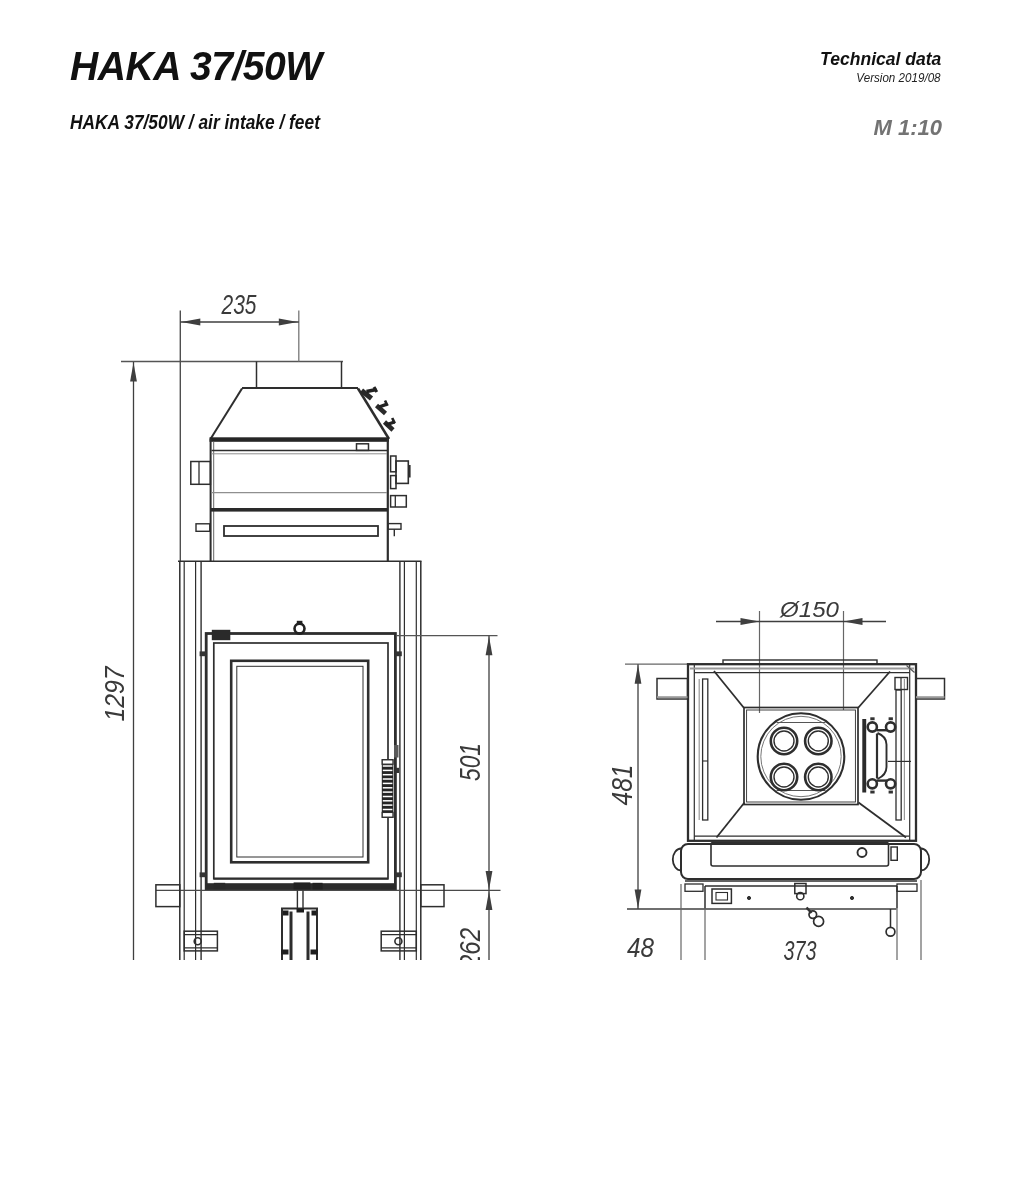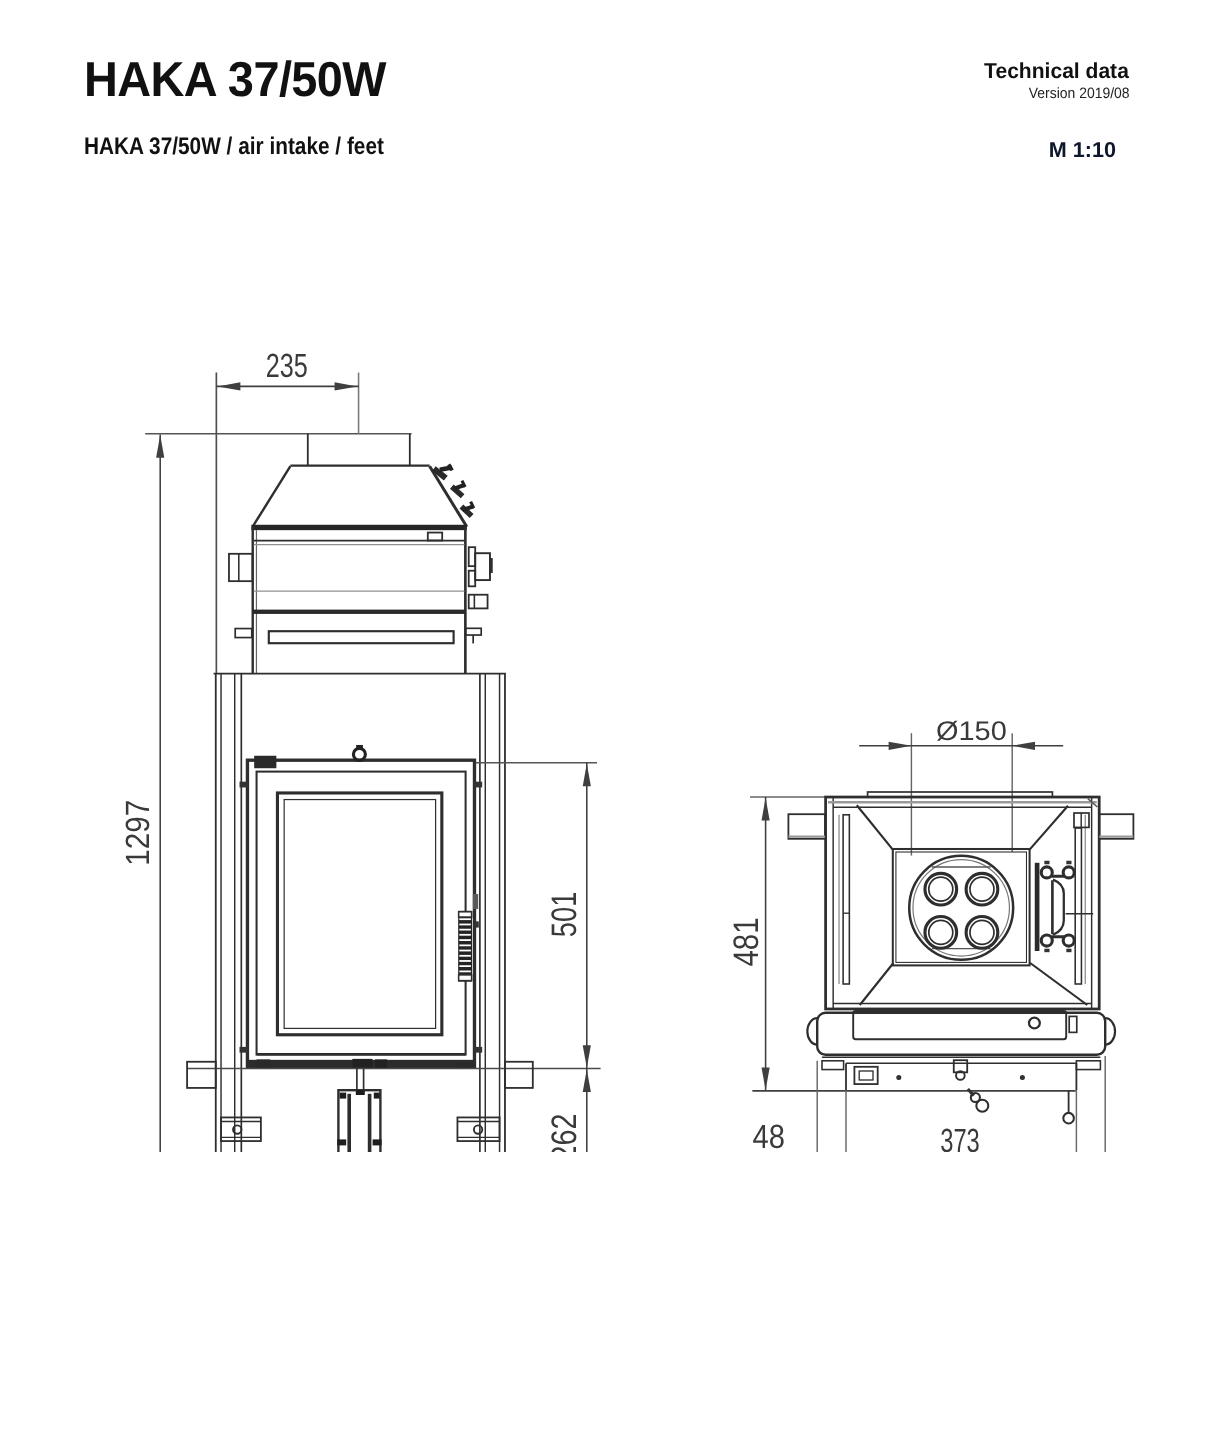--- a/index.html
+++ b/index.html
@@ -1,22 +1,22 @@
 <!DOCTYPE html>
 <html><head>
 <meta charset="utf-8">
 <style>
   html,body{margin:0;padding:0;background:#ffffff;}
   #page{position:relative;width:1014px;height:960px;background:#ffffff;overflow:hidden;
-        font-family:"Liberation Sans", sans-serif;}
+        font-family:"Liberation Sans", sans-serif;font-style:italic;}
   .h1{position:absolute;left:70px;top:43px;font-size:41px;font-weight:bold;color:#111;letter-spacing:-0.5px;transform:scaleX(0.953);transform-origin:0 0;}
   .sub{position:absolute;left:70px;top:111px;font-size:20px;font-weight:bold;color:#111;transform:scaleX(0.867);transform-origin:0 0;}
   .td{position:absolute;right:73px;top:49px;font-size:18px;font-weight:bold;color:#111;transform:scaleX(0.975);transform-origin:100% 0;}
   .ver{position:absolute;right:73px;top:71px;font-size:12.5px;font-weight:normal;color:#222;transform:scaleX(0.93);transform-origin:100% 0;}
-  .m110{position:absolute;right:84px;top:115px;font-size:18px;font-weight:bold;color:#0f172a;}
+  .m110{position:absolute;right:72px;top:115px;font-size:22px;font-weight:bold;color:#737373;}
 </style>
 </head>
 <body>
 <div id="page">
 
   <div class="h1">HAKA 37/50W</div>
 
   <div class="sub">HAKA 37/50W / air intake / feet</div>
 
   <div class="td">Technical data</div>

